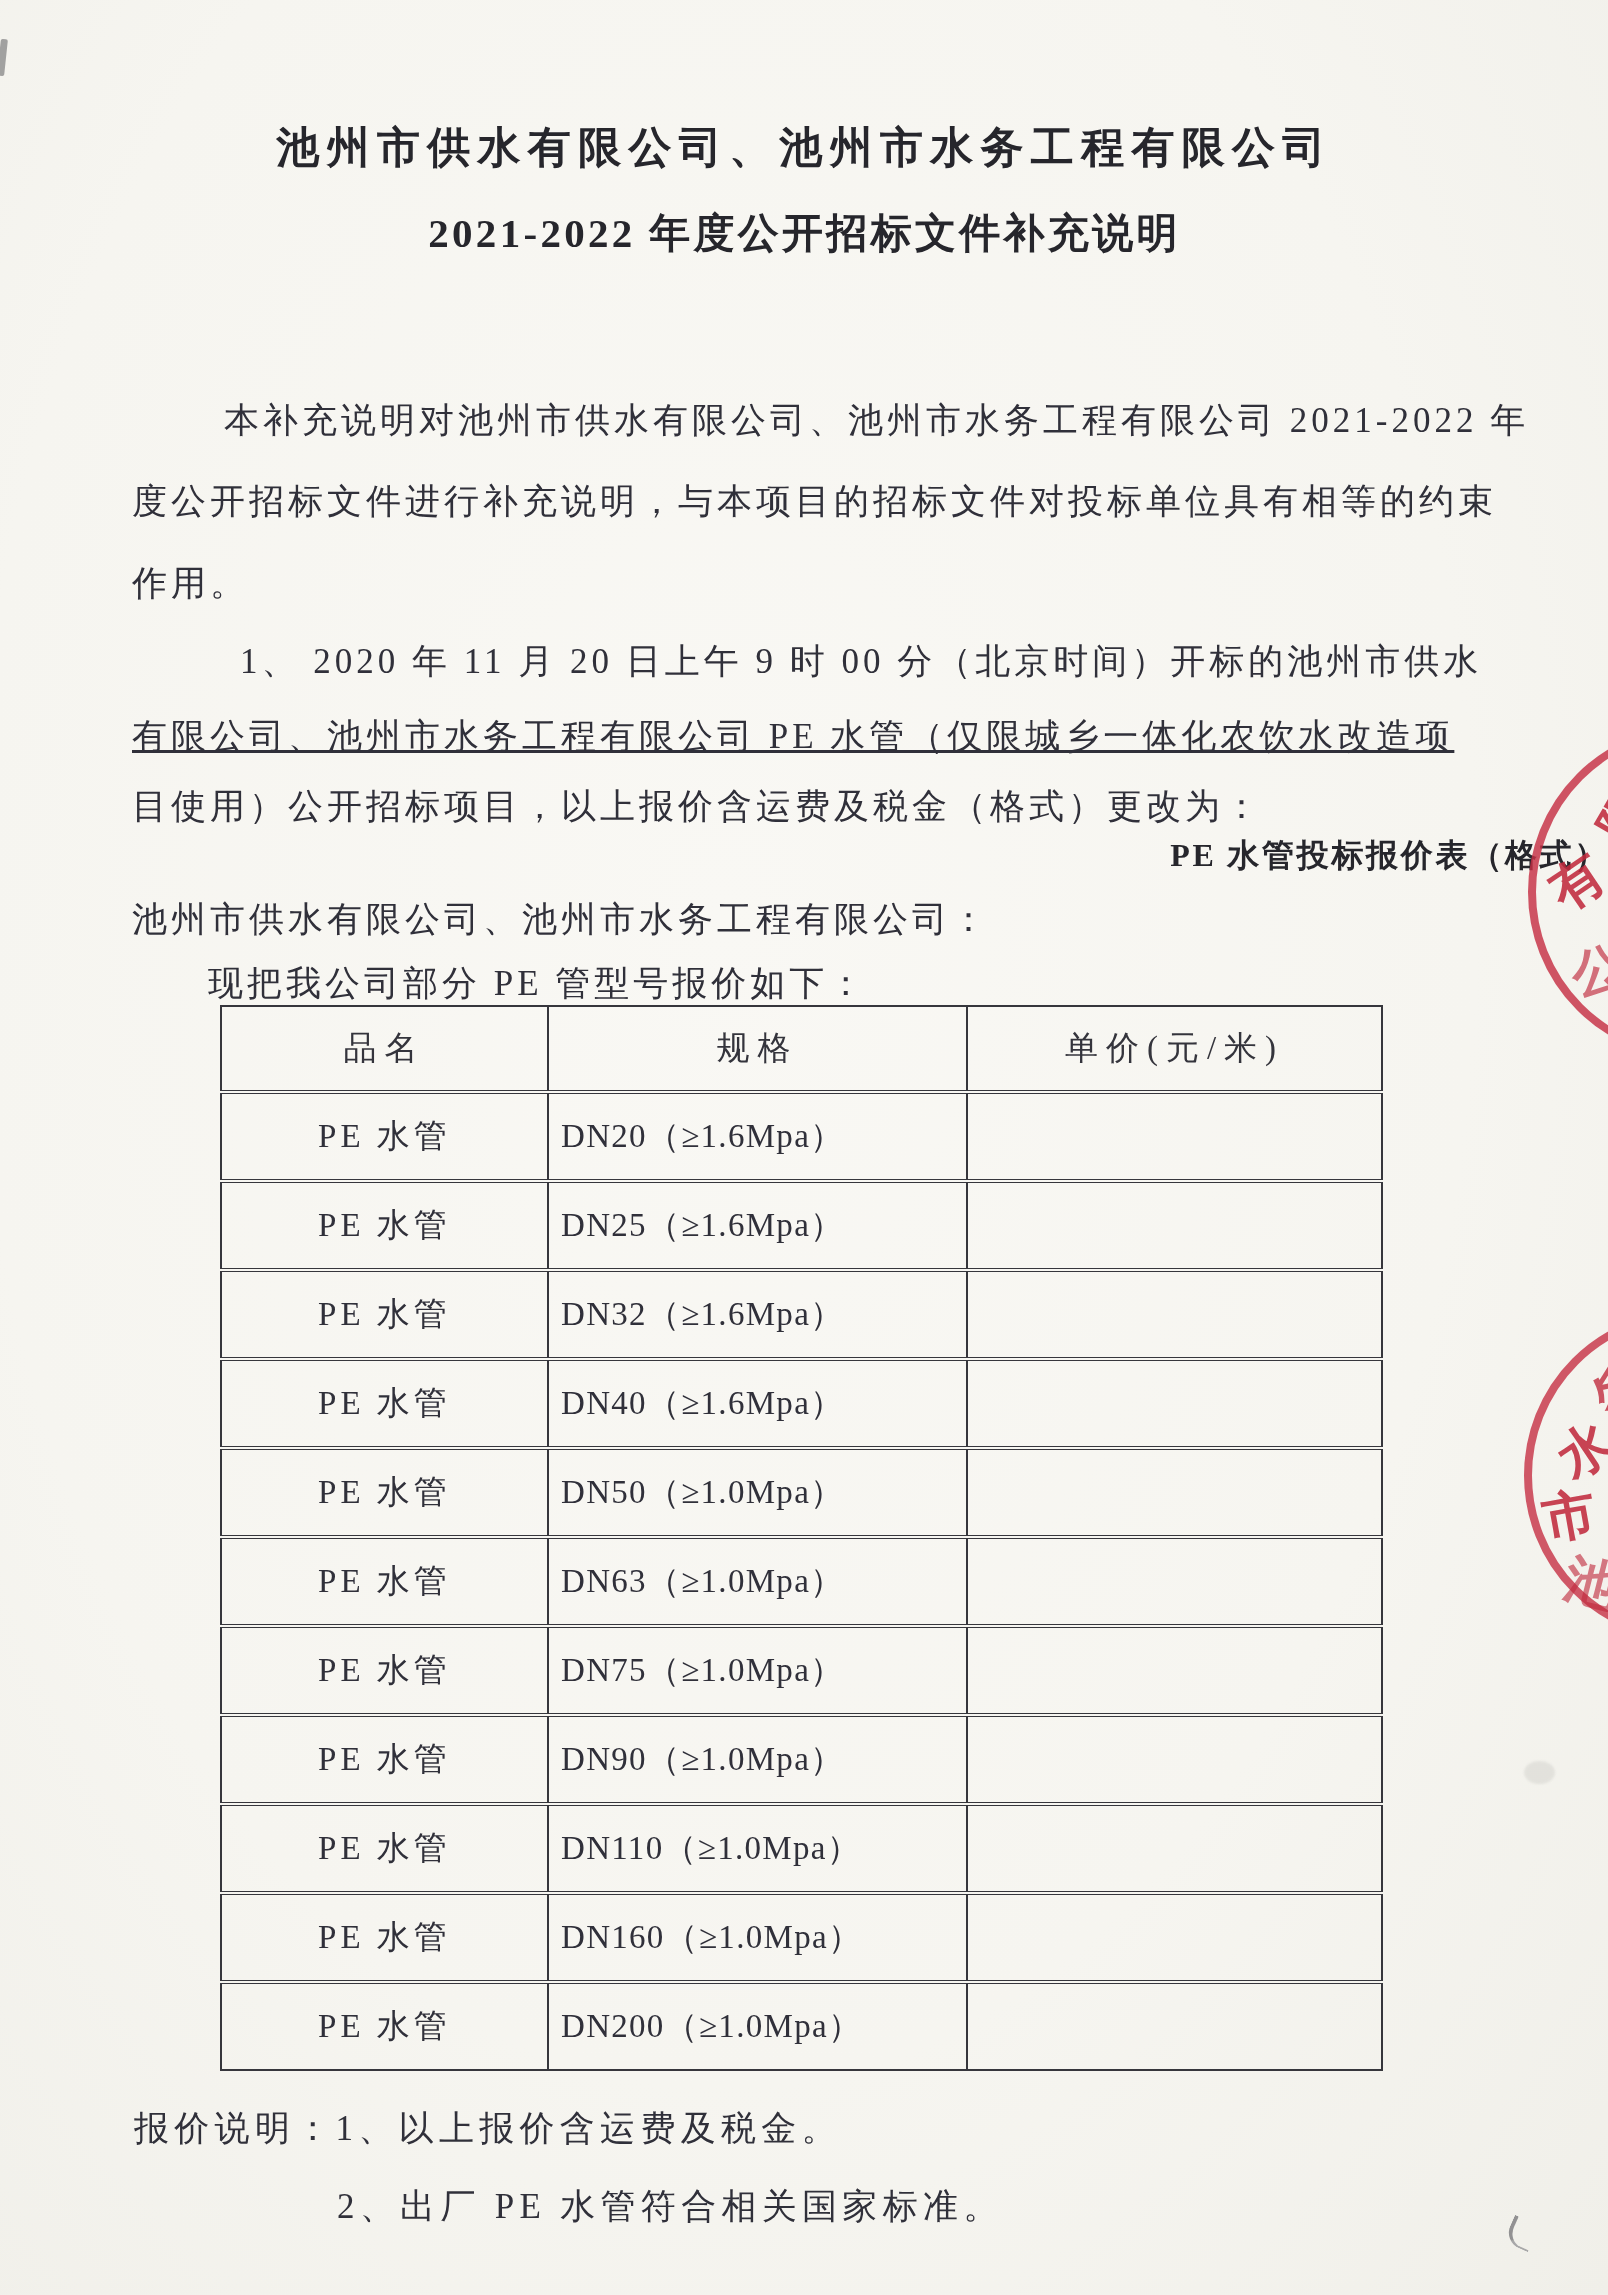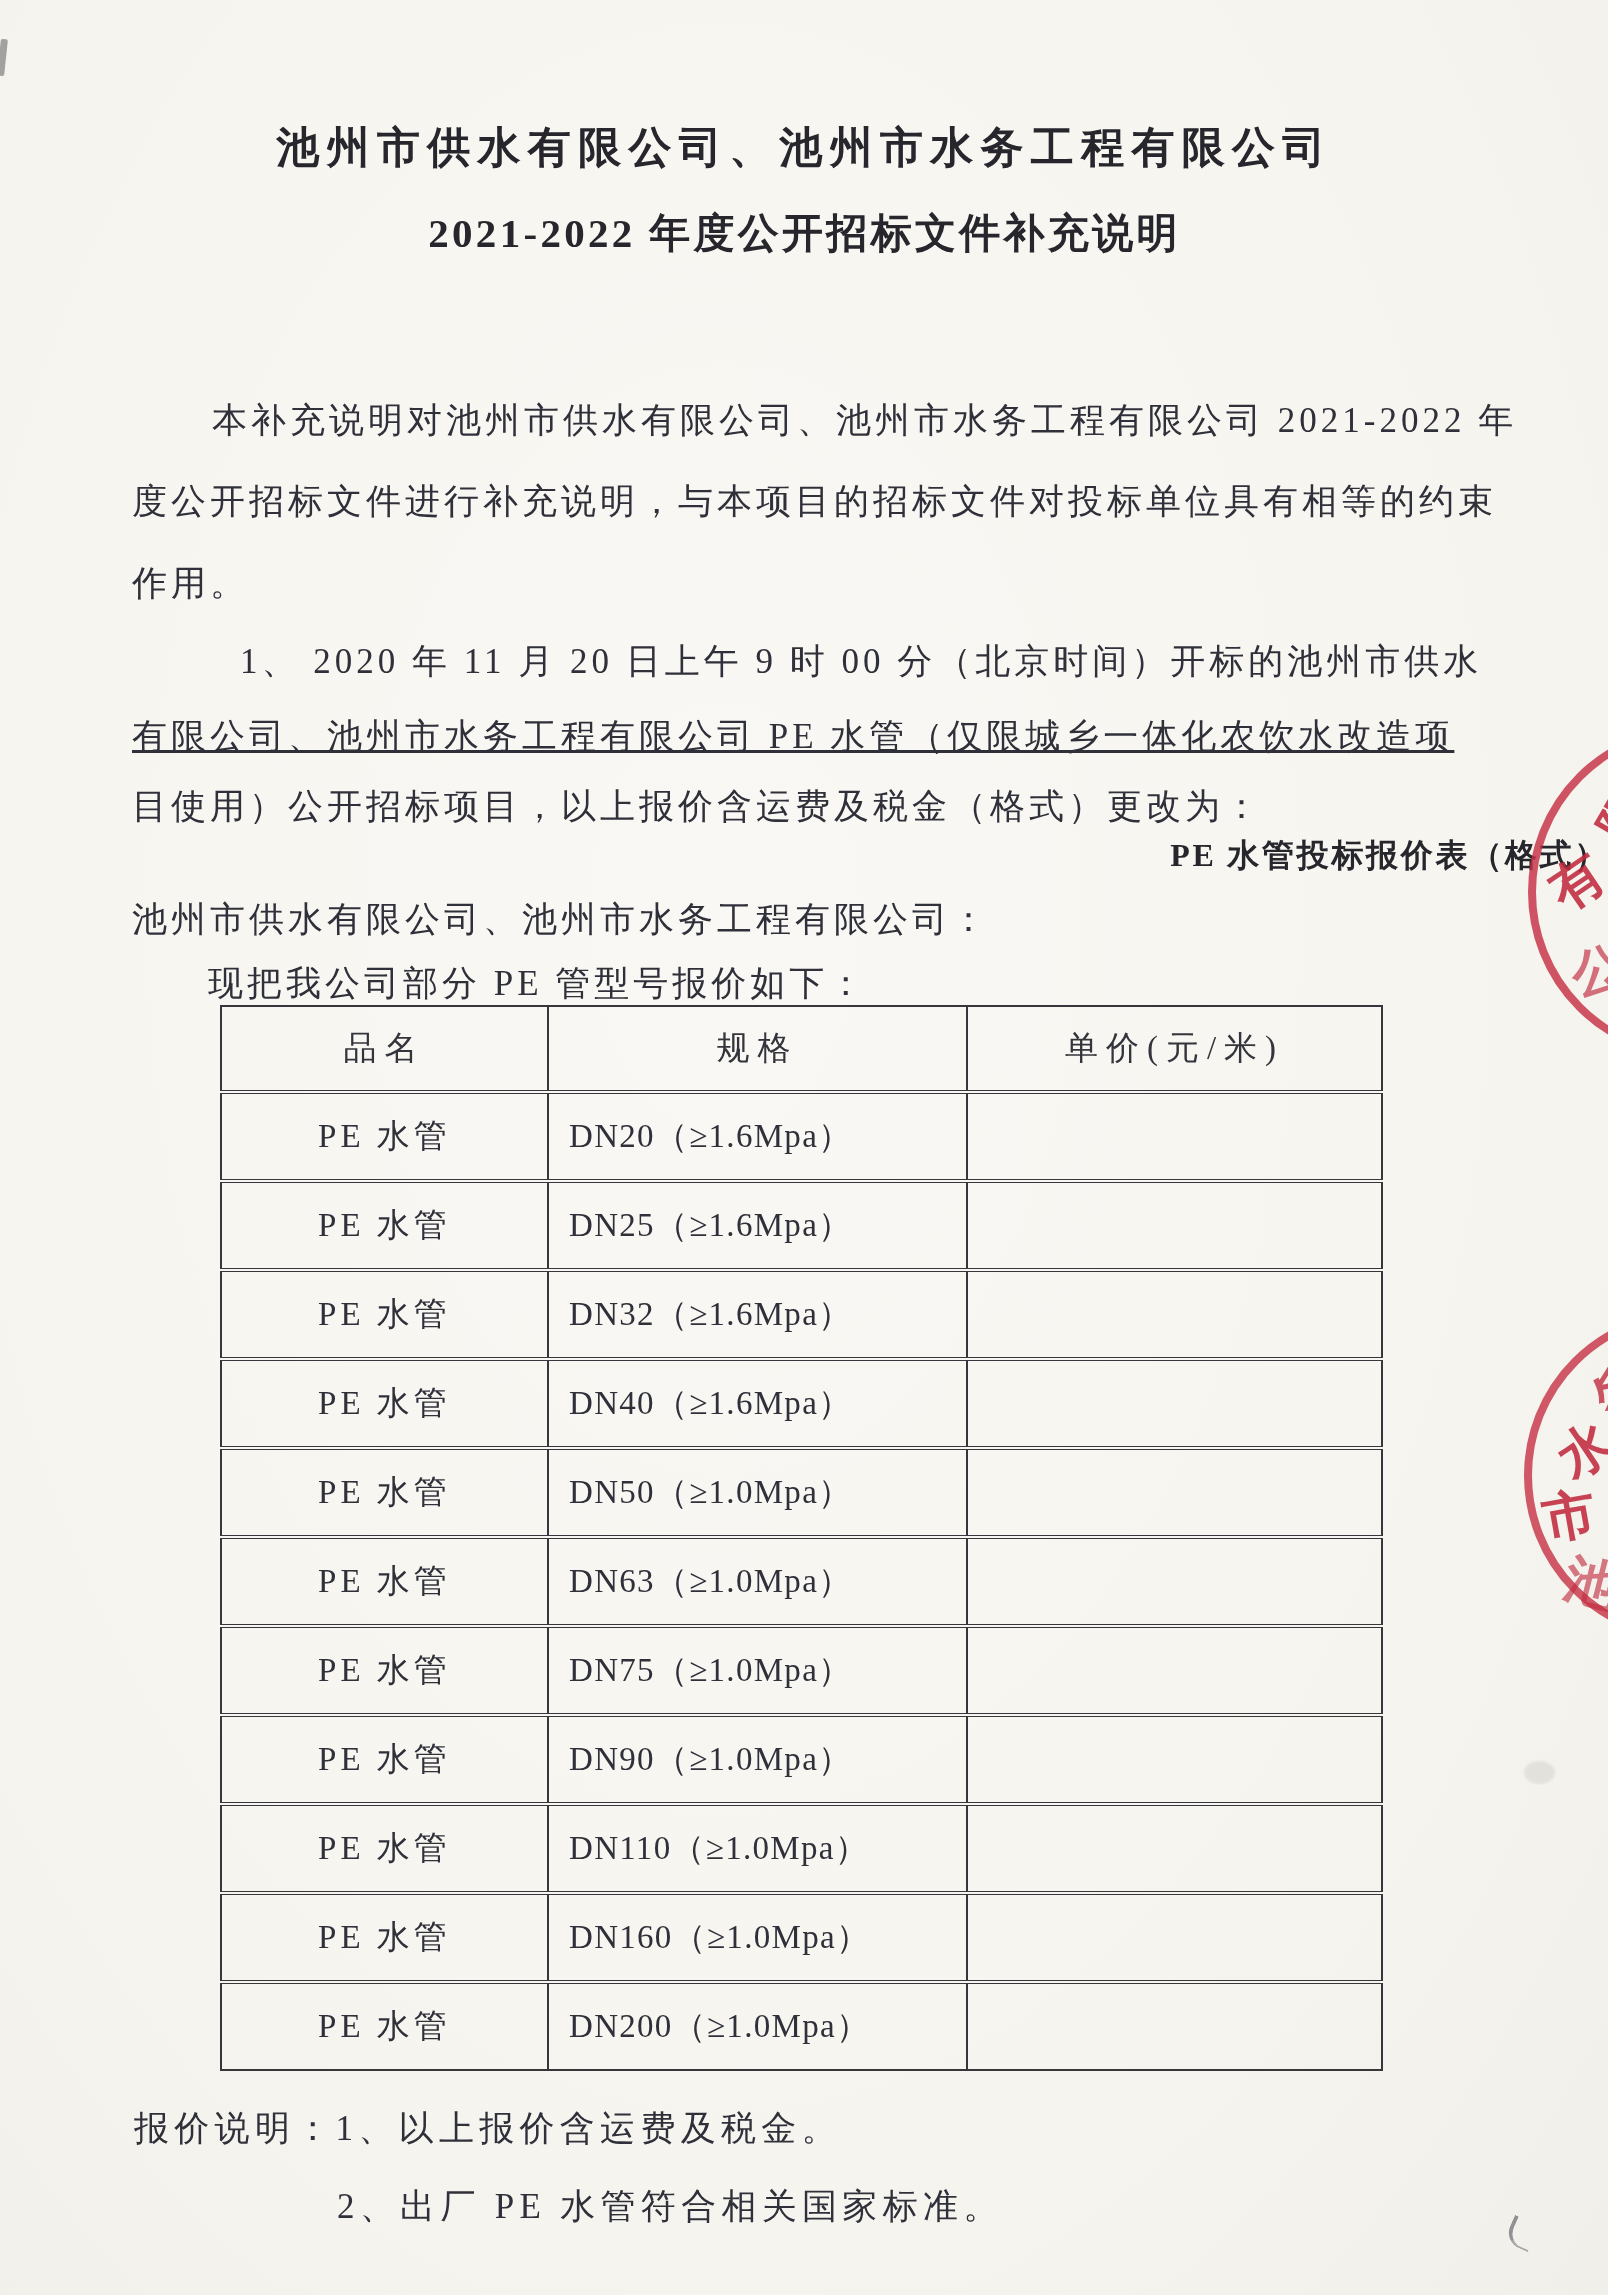--- a/index.html
+++ b/index.html
@@ -14,21 +14,21 @@
   .tline{position:absolute;white-space:nowrap;}
   .title1{
     top:119px;left:0;width:100%;text-align:center;
     font-size:43px;font-weight:700;letter-spacing:7.3px;color:#26262c;
   }
   .title2{
     top:206px;left:0;width:100%;text-align:center;
     font-size:41px;font-weight:700;letter-spacing:3.3px;color:#26262c;
   }
   .body-line{font-size:35px;letter-spacing:4px;color:#30303a;}
-  .intro-l1{top:397px;left:212px;}
+  .intro-l1{top:397px;left:224px;}
   .intro-l2{top:478px;left:132px;}
   .intro-l3{top:560px;left:132px;}
   .item-l1{top:638px;left:240px;}
   .item-l2{top:713px;left:132px;text-decoration:underline;}
   .item-l3{top:783px;left:132px;}
   .table-title{
     top:834px;left:0;width:100%;text-align:right;
     font-size:32px;font-weight:700;letter-spacing:2.7px;color:#26262c;
   }
   .addressee{top:896px;left:132px;}
@@ -47,21 +47,21 @@
     font-weight:400;
     vertical-align:middle;
   }
   table.price th{
     height:81px;font-size:33px;letter-spacing:8px;
     text-align:center;color:#34343c;
   }
   table.price tbody tr{border-top:4px double #36363c;}
   table.price td{height:83px;font-size:33px;color:#30303a;}
   td.cell-name{text-align:center;letter-spacing:4px;}
-  td.cell-spec{text-align:left;padding-left:20px;letter-spacing:1.3px;margin-left:32px;}
+  td.cell-spec{text-align:left;padding-left:12px;letter-spacing:1.3px;margin-left:32px;}
   td.cell-price{}
 
   .note-l1{top:2105px;left:134px;letter-spacing:5.3px;}
   .note-l2{top:2183px;left:337px;letter-spacing:5.3px;}
 
   
   .seal{position:absolute;border-radius:50%;}
   .seal-ring{position:absolute;inset:0;border-radius:50%;}
   .seal1{left:1528px;top:725px;width:334px;height:334px;}
   .seal1 .seal-ring{border:8.7px solid rgba(198,48,68,0.82);}

